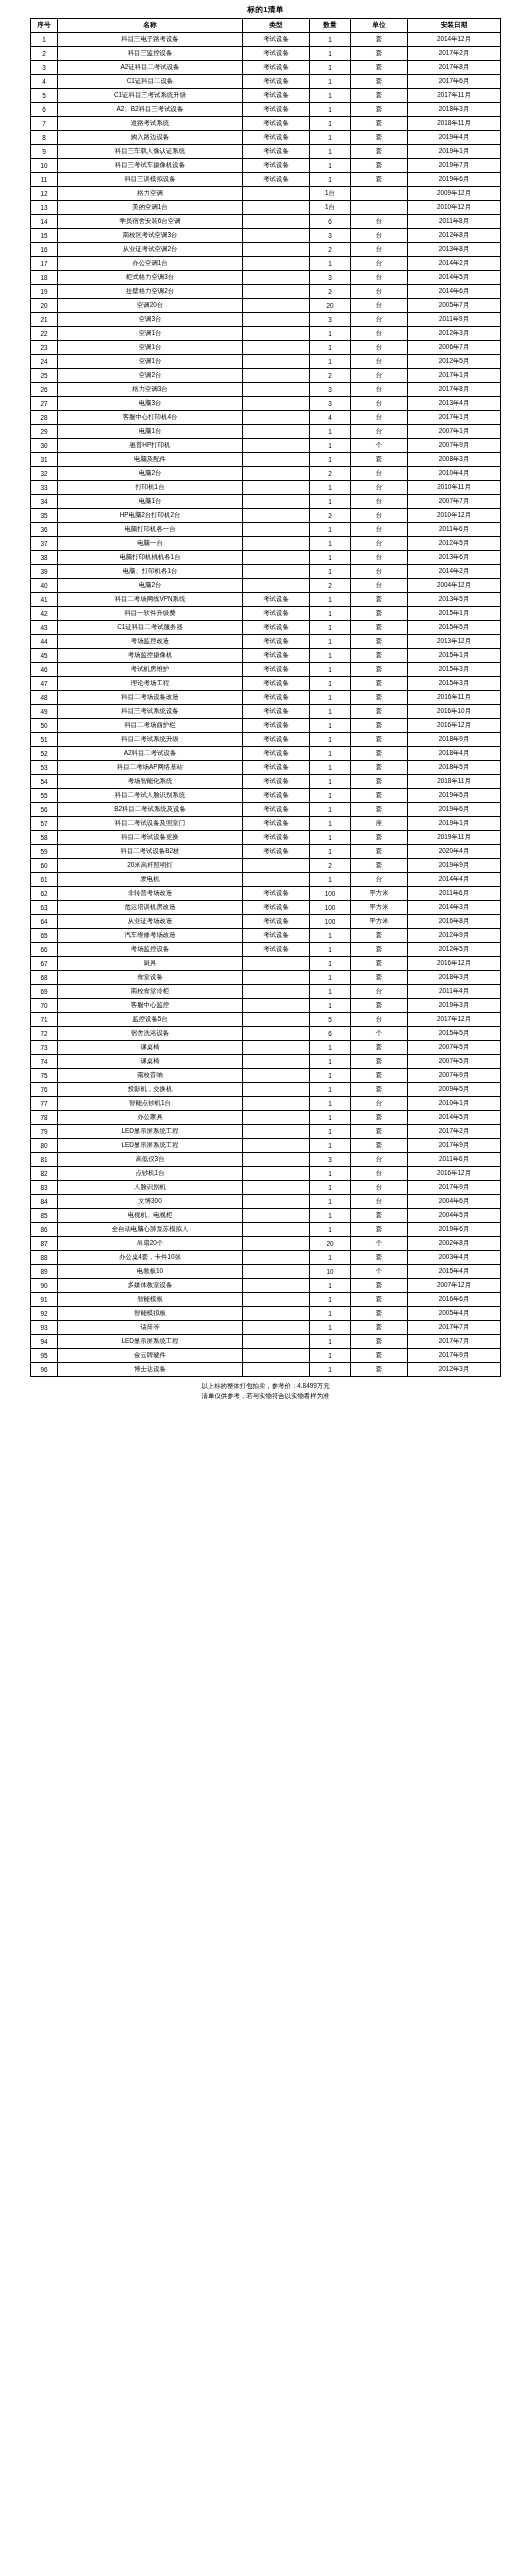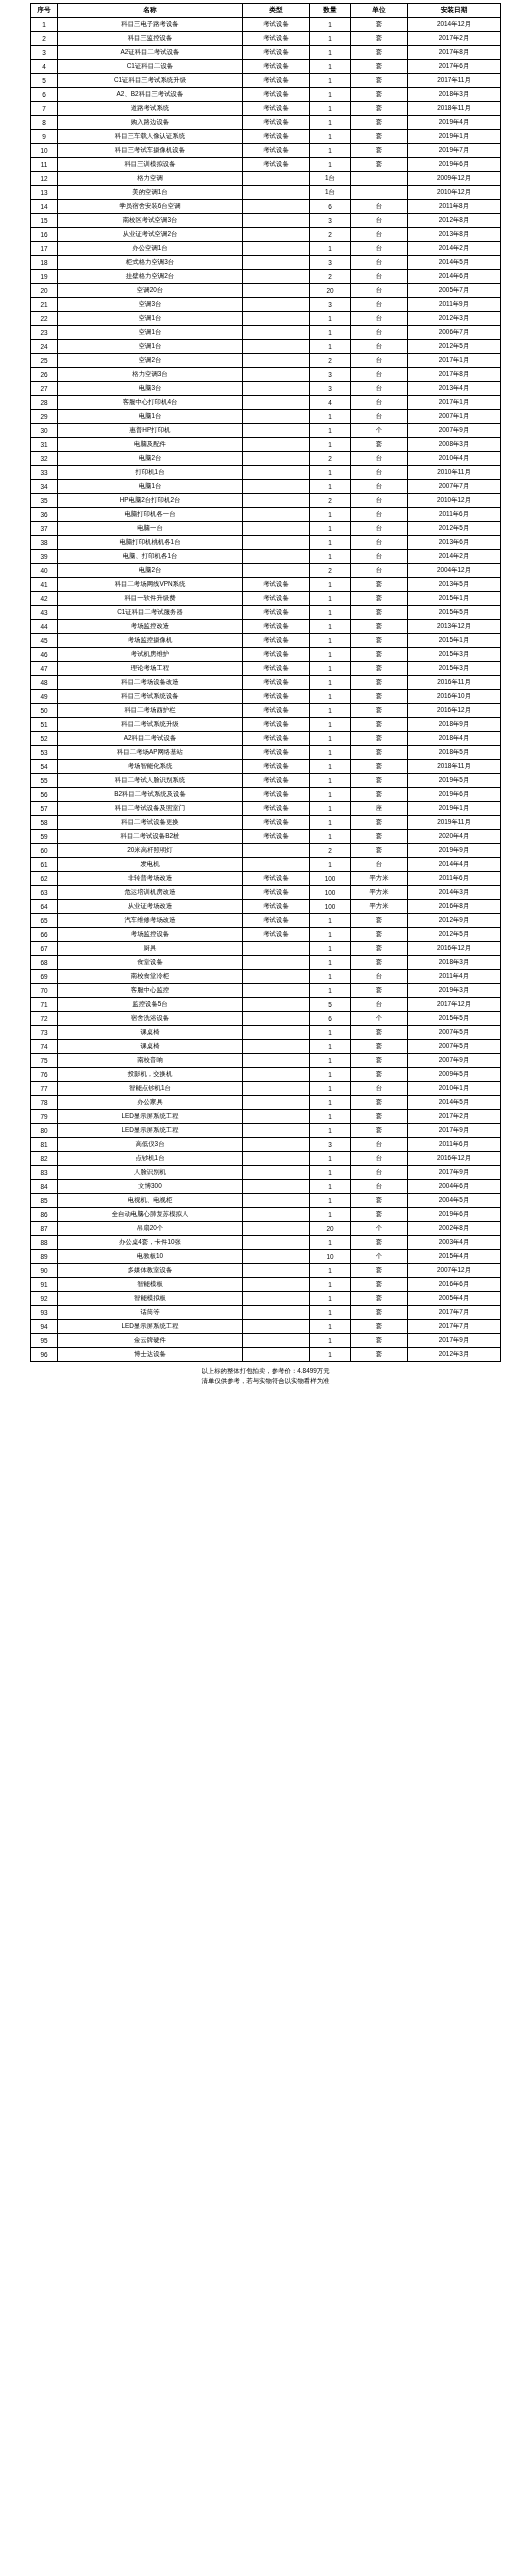--- a/index.html
+++ b/index.html
@@ -61,20 +61,21 @@
     color: #000;
     line-height: 1.55;
   }
   .footer div { text-align: center; }
 </style>
 </head>
 <body>
 
 <div class="page">
 
+  <div class="sheet-title">标的1清单</div>
 
   <table class="inv">
     <colgroup>
       <col class="c-idx">
         <col class="c-name">
         <col class="c-type">
         <col class="c-qty">
         <col class="c-unit">
         <col class="c-date">
     </colgroup>

